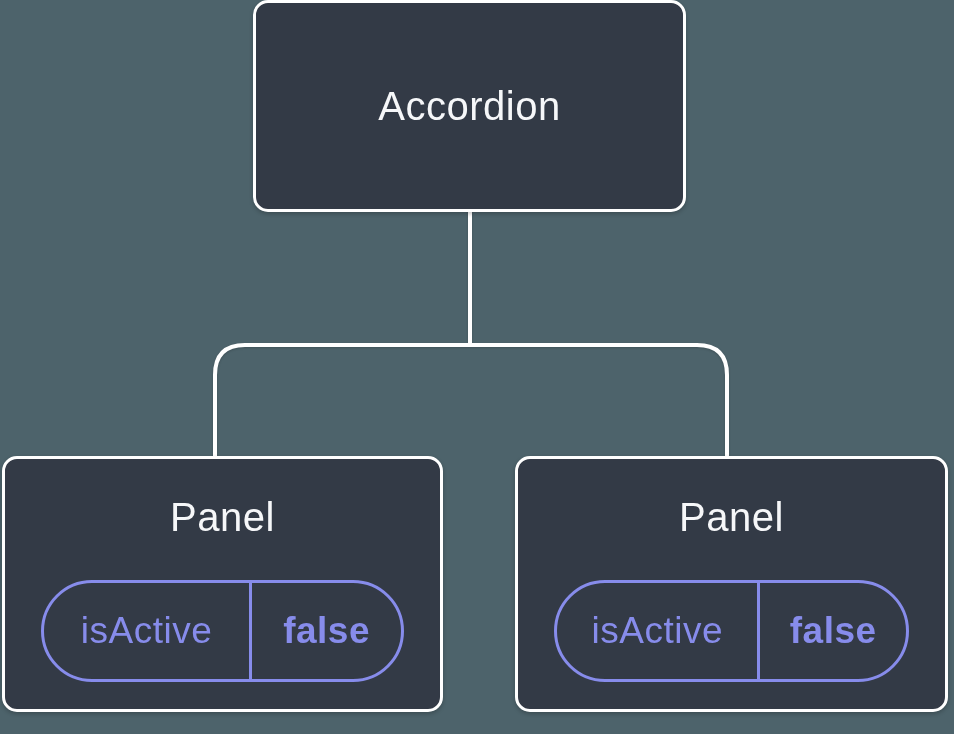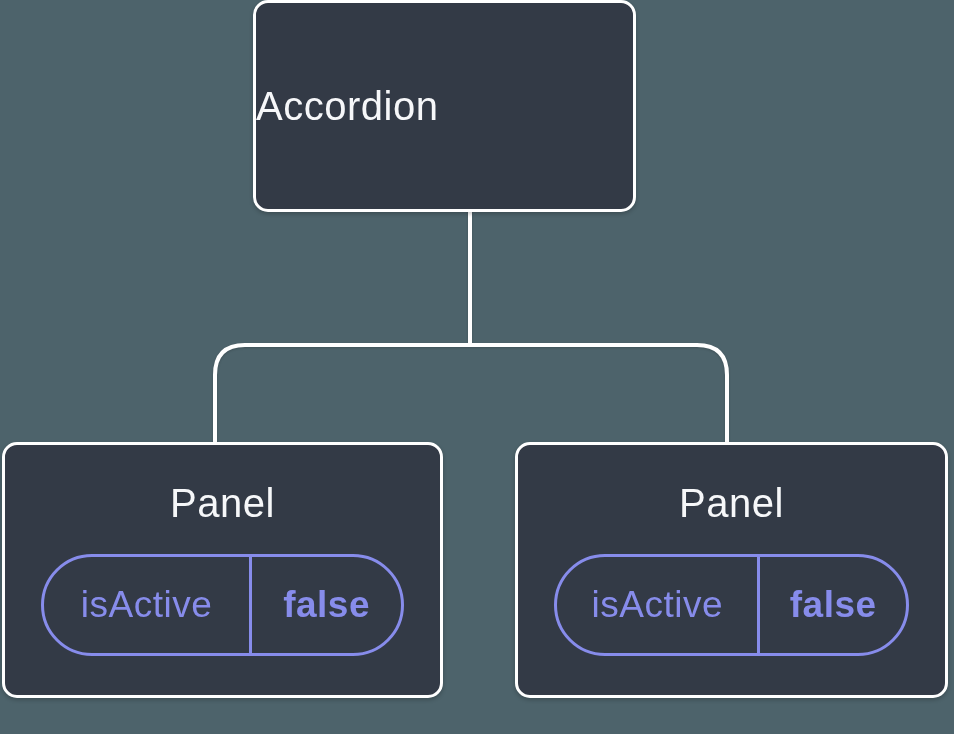--- a/index.html
+++ b/index.html
@@ -28,48 +28,48 @@
   .node {
     position: absolute;
     background: var(--node-fill);
     border: 3px solid var(--node-border);
     border-radius: 15px;
     box-shadow: 0 2px 4px rgba(0,0,0,0.22);
     color: var(--text);
   }
   .node-root {
     left: 253px; top: 0px;
-    width: 383px; height: 212px;
-    display: flex; align-items: center; justify-content: flex-start;
+    width: 433px; height: 212px;
+    display: flex; align-items: center; justify-content: center;
   }
   .node-label {
     font-size: 40px;
     font-weight: 500;
     letter-spacing: 0.5px;
     color: var(--text);
   }
   .node-panel {
-    top: 442px;
+    top: 456px;
     height: 256px;
     display: flex;
     flex-direction: column;
     align-items: stretch;
     padding: 0 36px;
   }
   .node-panel-left  { left: 2px;   width: 441px; }
   .node-panel-right { left: 515px; width: 433px; }
   .panel-title {
     margin-top: 36px;
     text-align: center;
     font-size: 40px;
     font-weight: 500;
     letter-spacing: 0.5px;
   }
   .state-pill {
-    margin-top: 28px;
+    margin-top: 40px;
     height: 102px;
     border: 3px solid var(--accent);
     border-radius: 51px;
     display: flex;
     align-items: stretch;
     overflow: hidden;
   }
   .pill-cell {
     display: flex;
     align-items: center;

